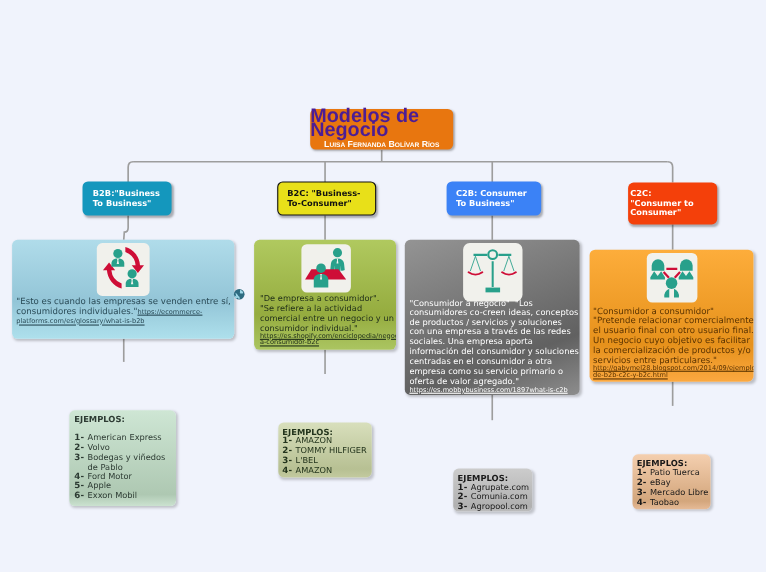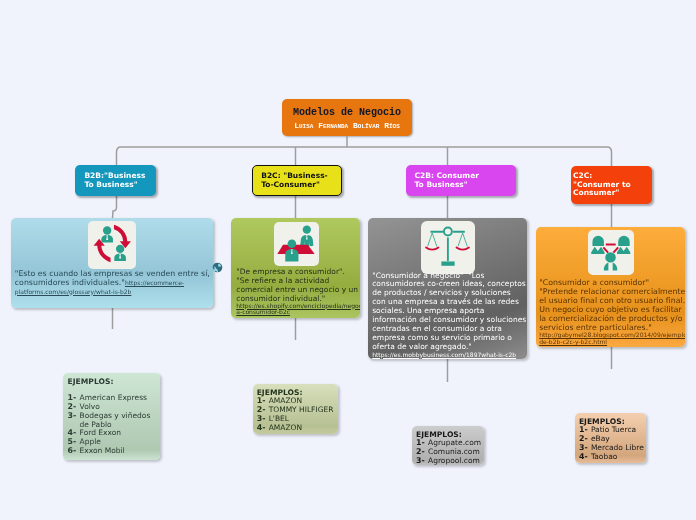--- a/index.html
+++ b/index.html
@@ -6,23 +6,23 @@
   html,body{margin:0;padding:0;}
   body{width:696px;height:520px;background:#f0f3fc;overflow:hidden;
        font-family:"DejaVu Sans",sans-serif;}
   #canvas{position:relative;width:696px;height:520px;}
   .abs{position:absolute;box-sizing:border-box;}
 
   
   .rootbox{left:282px;top:99px;width:130px;height:37px;background:#e8760f;border-radius:5px;
     box-shadow:1px 1px 2px rgba(0,0,0,.30);
     display:flex;flex-direction:column;align-items:center;justify-content:center;}
-  .root-title{font-family:Liberation Mono, monospace;font-weight:bold;color:#0f172a;
-      font-size:10px;line-height:13px;}
-  .root-sub{font-family:Liberation Mono, monospace;font-weight:bold;color:#ffffff;
+  .root-title{font-family:Liberation Sans, sans-serif;font-weight:bold;color:#4c1d95;
+      font-size:18px;line-height:13px;}
+  .root-sub{font-family:Liberation Sans, sans-serif;font-weight:bold;color:#ffffff;
       font-size:8px;line-height:8px;margin-top:3px;font-variant:small-caps;}
 
   
   .cat{border-radius:5px;display:flex;align-items:center;
        box-shadow:1.5px 1.5px 2px rgba(0,0,0,.30);}
   .cat .lbl{font-weight:bold;font-size:7.5px;line-height:8.6px;white-space:pre-line;}
 
   
   .cbox{border-radius:5px;box-shadow:1.5px 1.5px 2.5px rgba(0,0,0,.22);overflow:hidden;}
   .icon-card{position:absolute;background:#f1f1ec;border-radius:6px;}
@@ -52,21 +52,21 @@
   #cat-b2c{left:252px;top:165px;width:90px;height:31px;background:#e8e019;color:#111111;
            border:1.4px solid #121212;padding-left:8.2px;}
   #box-b2c{left:231px;top:218px;width:129px;height:100px;
            background:linear-gradient(#b0c95f 0%,#95ac3f 68%,#abc561 100%);}
   #ic-b2c{left:43px;top:3.5px;width:44.5px;height:44px;border-radius:5px;}
   #tx-b2c{left:5.3px;top:48.5px;width:117px;color:#22311a;font-size:7.5px;line-height:9px;}
   #ex-b2c{left:253px;top:340px;width:85px;height:50px;
           background:linear-gradient(#d8dfbc 0%,#b7c093 85%,#c3ca9f 100%);color:#23341c;}
 
   
-  #cat-c2b{left:406px;top:165px;width:110px;height:31px;background:#d946ef;color:#ffffff;padding-left:8.5px;}
+  #cat-c2b{left:406px;top:165px;width:86px;height:31px;background:#3b82f6;color:#ffffff;padding-left:8.5px;}
   #box-c2b{left:368px;top:218px;width:159px;height:141px;
            background:linear-gradient(160deg,#949494 0%,#616161 72%,#8d8d8d 100%);}
   #ic-c2b{left:52.5px;top:3px;width:54px;height:53px;border-radius:6px;}
   #tx-c2b{left:4.2px;top:53.5px;width:154px;color:#ffffff;font-size:7.5px;line-height:8.9px;}
   #ex-c2b{left:412px;top:382px;width:72px;height:39px;
           background:linear-gradient(#cccccc 0%,#b0b0b0 88%,#bdbdbd 100%);color:#1a1a1a;}
 
   
   #cat-c2c{left:571px;top:166px;width:81px;height:38px;background:#f4400a;color:#ffffff;padding-left:2px;}
   #box-c2c{left:536px;top:227px;width:149px;height:120px;
@@ -140,21 +140,21 @@
     </div>
     <div class="ctext inline-url" id="tx-b2b"><span class="dlines"><span class="dline">"Esto es cuando las empresas se venden entre sí,</span><span class="dline dlast">consumidores individuales."</span></span><span class="curl">https://ecommerce-platforms.com/es/glossary/what-is-b2b</span></div>
   </div>
   <div class="abs ebox" id="ex-b2b">
       <div class="elist">
         <div class="etitle">EJEMPLOS:</div>
         <div style="height: 8px;"></div>
         <div class="eitem"><b>1-</b><span>American Express</span></div>
         <div class="eitem"><b>2-</b><span>Volvo</span></div>
         <div class="eitem"><b>3-</b><span>Bodegas y viñedos de Pablo</span></div>
-        <div class="eitem"><b>4-</b><span>Ford Exxon</span></div>
+        <div class="eitem"><b>4-</b><span>Ford Motor</span></div>
         <div class="eitem"><b>5-</b><span>Apple</span></div>
         <div class="eitem"><b>6-</b><span>Exxon Mobil</span></div>
       </div>
     </div>
 
   <div class="abs cat" id="cat-b2c">
     <span class="lbl">B2C: "Business-
 To-Consumer"</span>
   </div>
   <div class="abs cbox" id="box-b2c">

